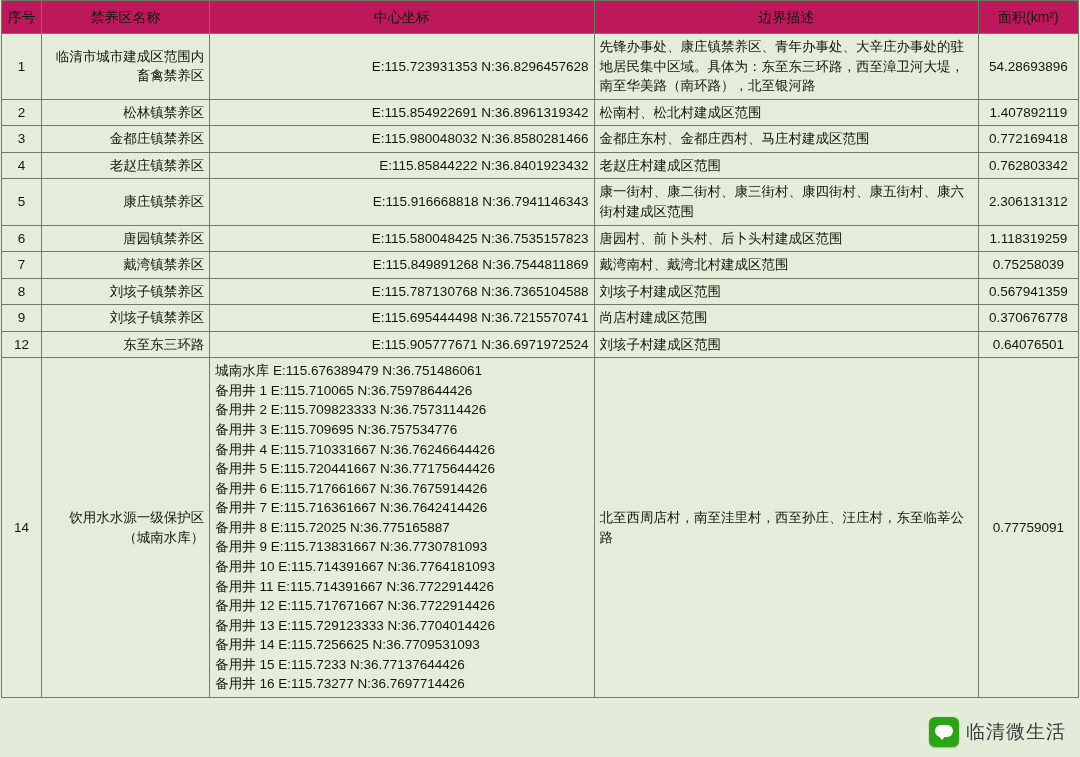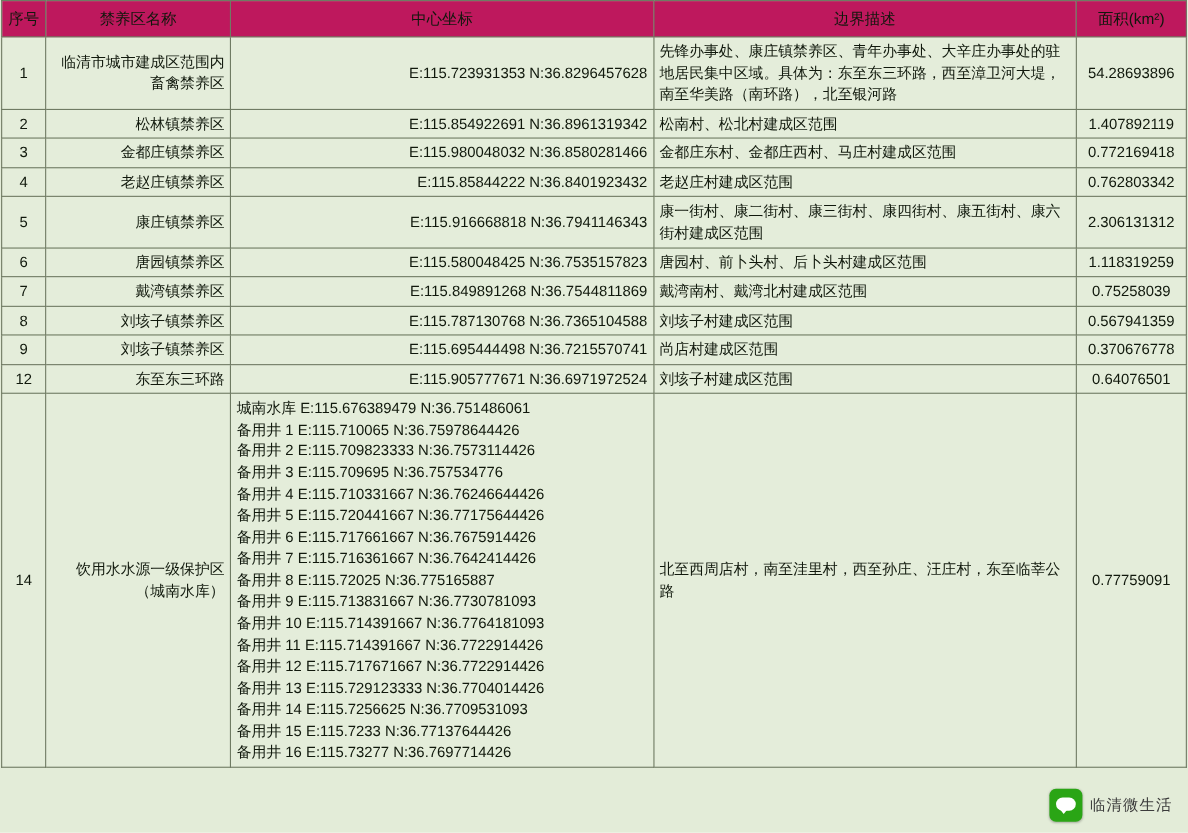--- a/index.html
+++ b/index.html
@@ -84,21 +84,21 @@
   .wm-badge::after {
     content: "";
     position: absolute;
     left: 9px; top: 18px;
     width: 0; height: 0;
     border-left: 4px solid transparent;
     border-right: 4px solid transparent;
     border-top: 5px solid #ffffff;
   }
   .wm-text {
-    font-size: 14px;
+    font-size: 19px;
     color: #3b3b3b;
     font-family: "Liberation Serif", "DejaVu Serif", serif;
     letter-spacing: 1px;
   }
 </style>
 </head>
 <body>
 
 <div id="sheet">
   <table class="ban-table">

